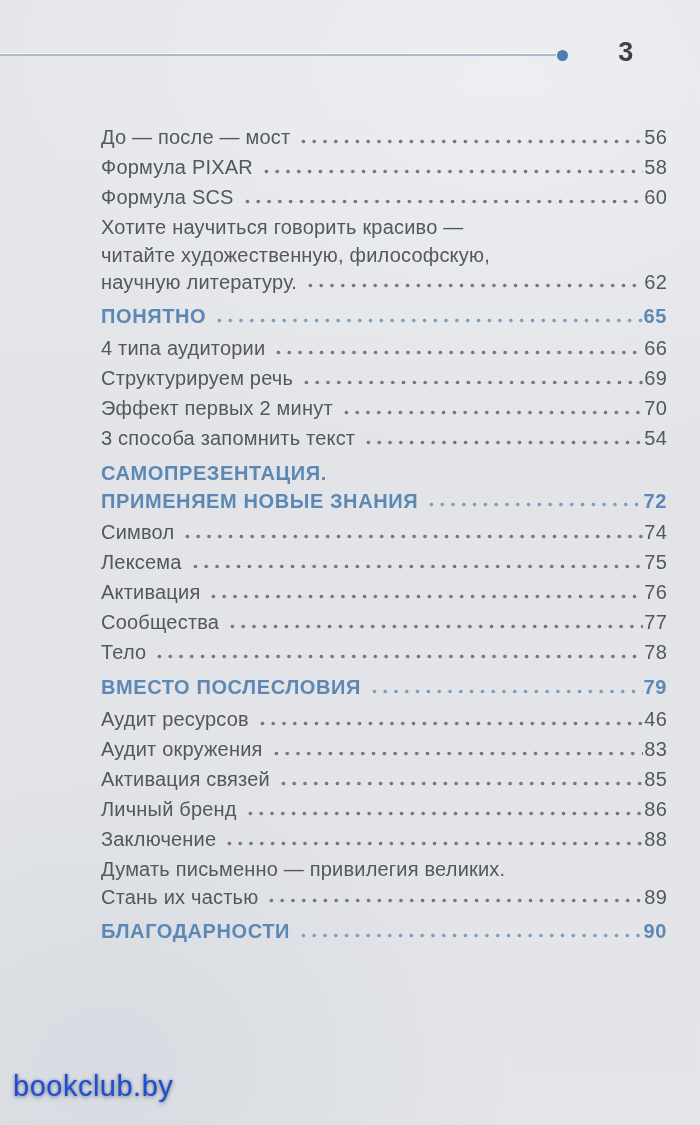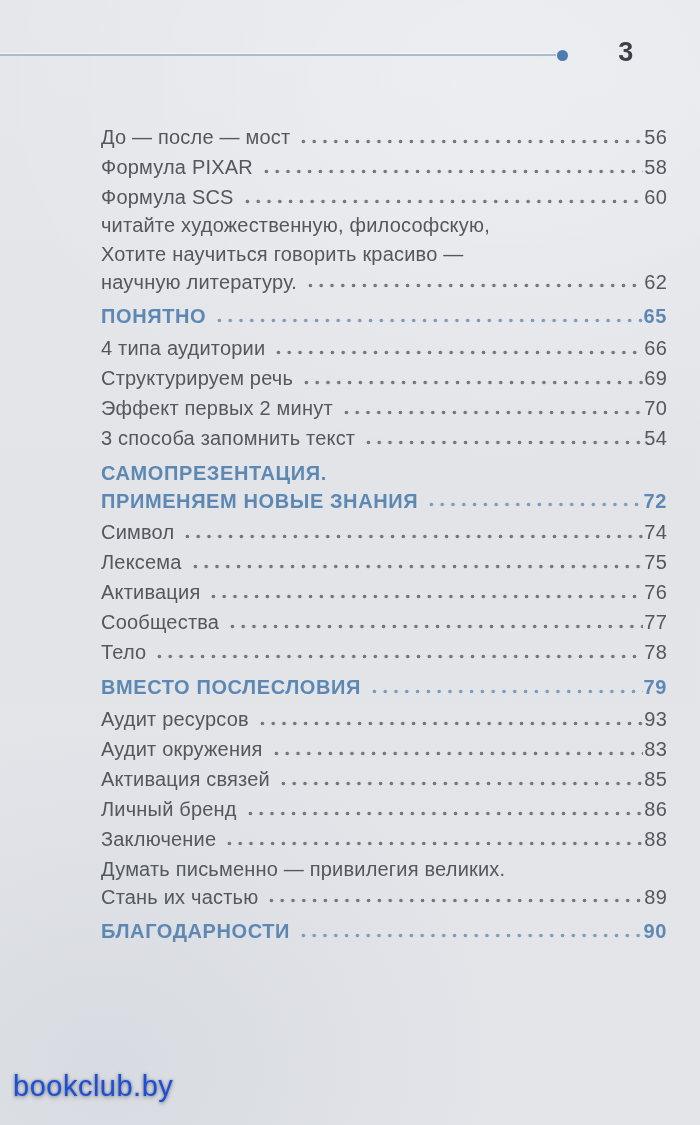--- a/index.html
+++ b/index.html
@@ -125,22 +125,22 @@
     <div class="lines">
         <div class="toc-line flexline">
           <span class="entry-title">Формула SCS</span>
           <span class="leader"></span>
           <span class="entry-page">60</span>
         </div>
       </div>
   </div>
     <div class="toc-entry">
     <div class="lines">
+        <div class="toc-line">Хотите научиться говорить красиво —</div>
         <div class="toc-line cont">читайте художественную, философскую,</div>
-        <div class="toc-line">Хотите научиться говорить красиво —</div>
         <div class="toc-line cont flexline">
           <span class="entry-title">научную литературу.</span>
           <span class="leader"></span>
           <span class="entry-page">62</span>
         </div>
       </div>
   </div>
     <div class="toc-entry header">
     <div class="lines">
         <div class="toc-line flexline">
@@ -248,21 +248,21 @@
           <span class="leader"></span>
           <span class="entry-page">79</span>
         </div>
       </div>
   </div>
     <div class="toc-entry">
     <div class="lines">
         <div class="toc-line flexline">
           <span class="entry-title">Аудит ресурсов</span>
           <span class="leader"></span>
-          <span class="entry-page">93</span>
+          <span class="entry-page">46</span>
         </div>
       </div>
   </div>
     <div class="toc-entry">
     <div class="lines">
         <div class="toc-line flexline">
           <span class="entry-title">Аудит окружения</span>
           <span class="leader"></span>
           <span class="entry-page">83</span>
         </div>

